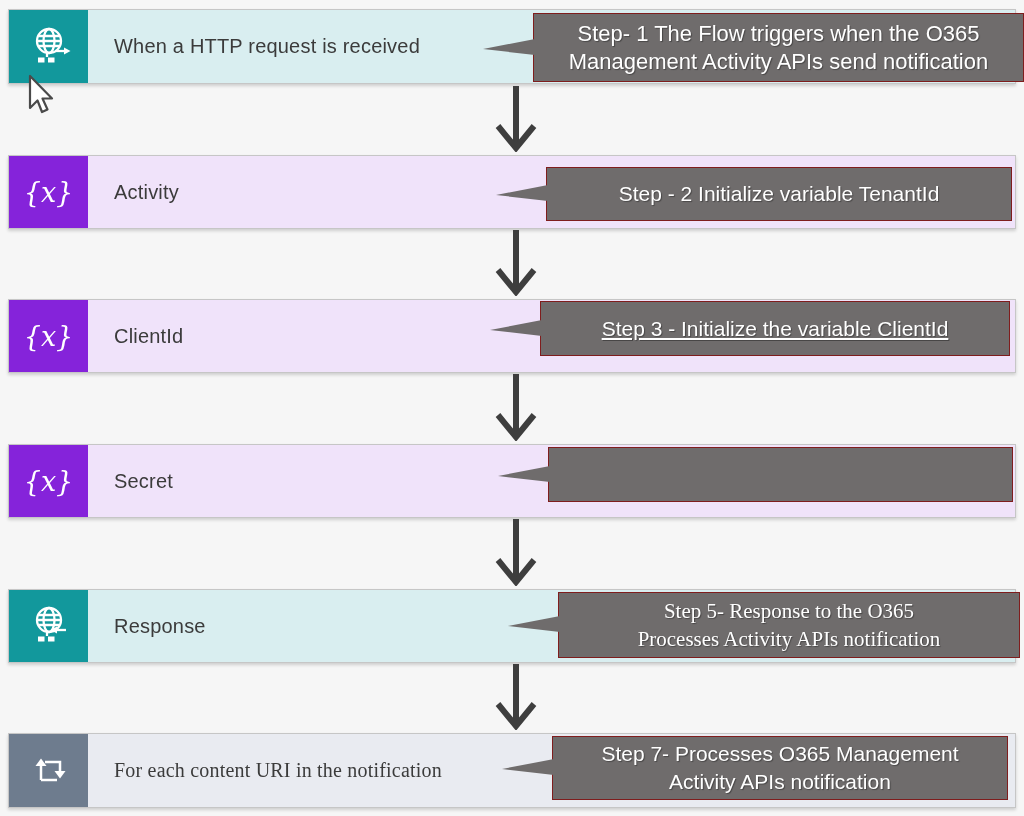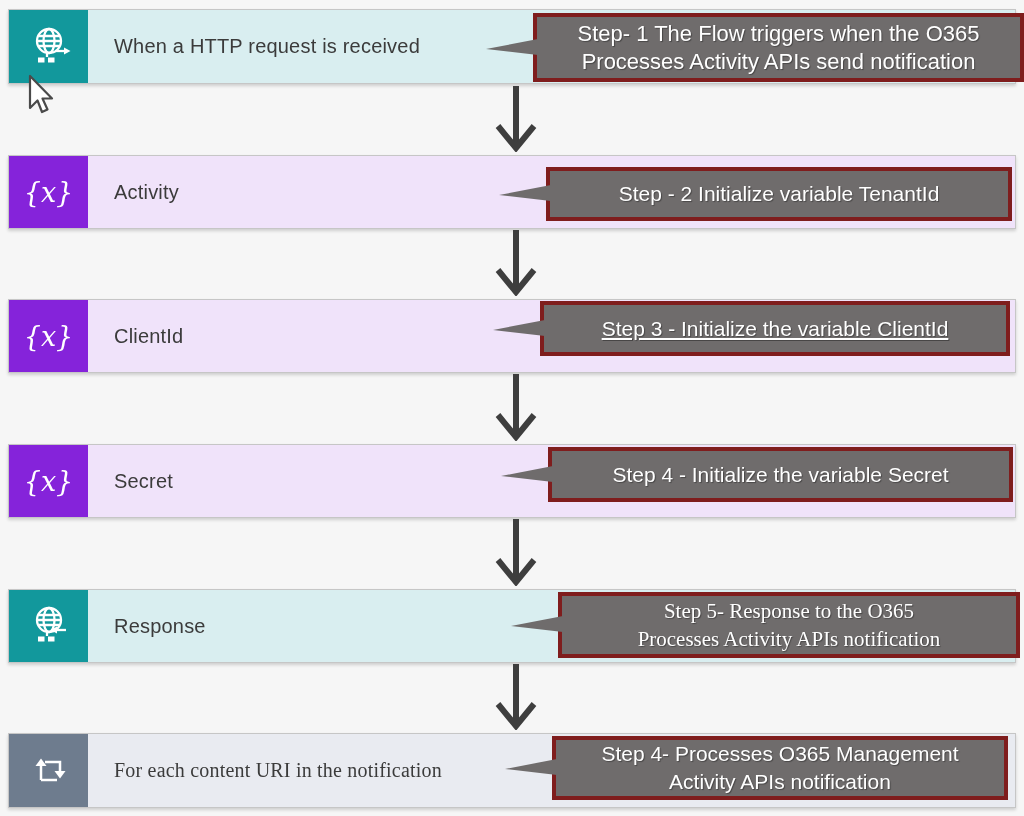--- a/index.html
+++ b/index.html
@@ -28,21 +28,21 @@
   }
   .label-area.teal{background:#d9eef0;}
   .label-area.purple{background:#f0e3fa;}
   .label-area.slate{background:#e9ebf1;}
   .var-glyph{
     font-family:"DejaVu Serif",serif;font-style:italic;
     font-size:27px;color:#fff;line-height:1;
   }
   .flow-arrow{position:absolute;left:494px;width:44px;}
   .callout{
-    position:absolute;background:#6f6c6c;border:4px solid #7f1d1d;
+    position:absolute;background:#6f6c6c;border:1px solid #7f1d1d;
     color:#fff;display:flex;flex-direction:column;justify-content:center;
     align-items:center;text-align:center;font-size:21px;line-height:28px;
     text-shadow:1px 1px 1px rgba(0,0,0,.35);
     box-sizing:border-box;z-index:5;
   }
   .callout .ptr{
     position:absolute;left:-51px;top:50%;margin-top:-13px;
     width:52px;height:26px;display:block;
   }
   .cursor{position:absolute;left:26px;top:74px;z-index:9;}
@@ -145,55 +145,54 @@
 <svg class="flow-arrow" style="top:664px;height:66px;" viewBox="0 0 44 66">
   <path d="M22 0 V60" stroke="#3e3e3e" stroke-width="6" fill="none"></path>
   <path d="M4 40 L22 62 L40 40" stroke="#3e3e3e" stroke-width="6" fill="none"></path>
 </svg>
 
 <div class="callout" style="left:533px;top:13px;width:491px;height:69px;font-size:22px;">
   <svg class="ptr" viewBox="0 0 52 26">
       <polygon points="0,14 52,4 52,20" fill="#6f6c6c"></polygon>
     </svg>
   <span>Step- 1 The Flow triggers when the O365</span>
-  <span>Processes Activity APIs send notification</span>
+  <span>Management Activity APIs send notification</span>
 </div>
 
 <div class="callout" style="left:546px;top:167px;width:466px;height:54px;">
   <svg class="ptr" viewBox="0 0 52 26">
       <polygon points="0,14 52,4 52,20" fill="#6f6c6c"></polygon>
     </svg>
   <span>Step - 2 Initialize variable TenantId</span>
 </div>
 
 <div class="callout" style="left:540px;top:301px;width:470px;height:55px;text-decoration:underline;">
   <svg class="ptr" viewBox="0 0 52 26">
       <polygon points="0,14 52,4 52,20" fill="#6f6c6c"></polygon>
     </svg>
   <span>Step 3 - Initialize the variable ClientId</span>
 </div>
 
 <div class="callout" style="left:548px;top:447px;width:465px;height:55px;">
   <svg class="ptr" viewBox="0 0 52 26">
       <polygon points="0,14 52,4 52,20" fill="#6f6c6c"></polygon>
     </svg>
-  <span>Step 4 - Initialize the variable Secret</span>
 </div>
 
 <div class="callout" style="left:558px;top:592px;width:462px;height:66px;font-family:Liberation Serif, serif;">
   <svg class="ptr" viewBox="0 0 52 26">
       <polygon points="0,14 52,4 52,20" fill="#6f6c6c"></polygon>
     </svg>
   <span>Step 5- Response to the O365</span>
   <span>Processes Activity APIs notification</span>
 </div>
 
 <div class="callout" style="left:552px;top:736px;width:456px;height:64px;">
   <svg class="ptr" viewBox="0 0 52 26">
       <polygon points="0,14 52,4 52,20" fill="#6f6c6c"></polygon>
     </svg>
-  <span>Step 4- Processes O365 Management</span>
+  <span>Step 7- Processes O365 Management</span>
   <span>Activity APIs notification</span>
 </div>
 
 <svg class="cursor" width="30" height="44" viewBox="0 0 30 44">
   <polygon points="4,2 4,34 11.5,26.5 16,38 21.5,35.5 16.5,24.5 26,24.5" fill="#ffffff" stroke="#4a4a4a" stroke-width="2.2" stroke-linejoin="round"></polygon>
 </svg>
 
 </body></html>

